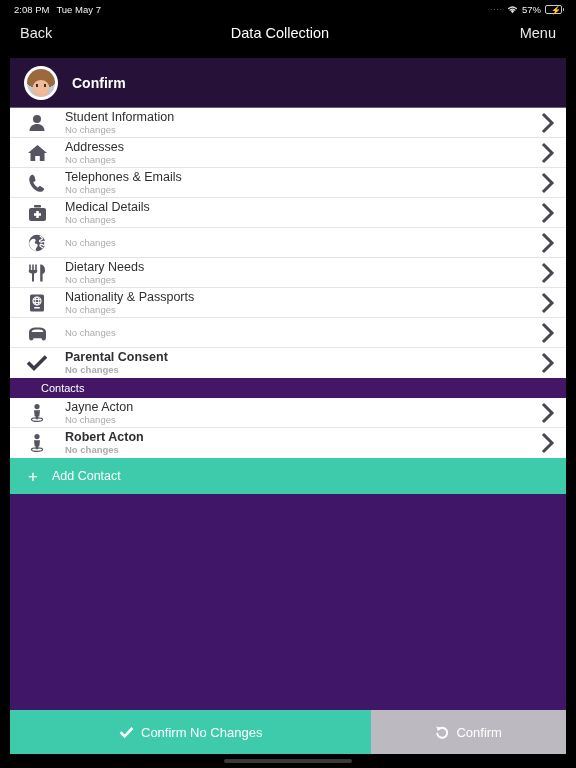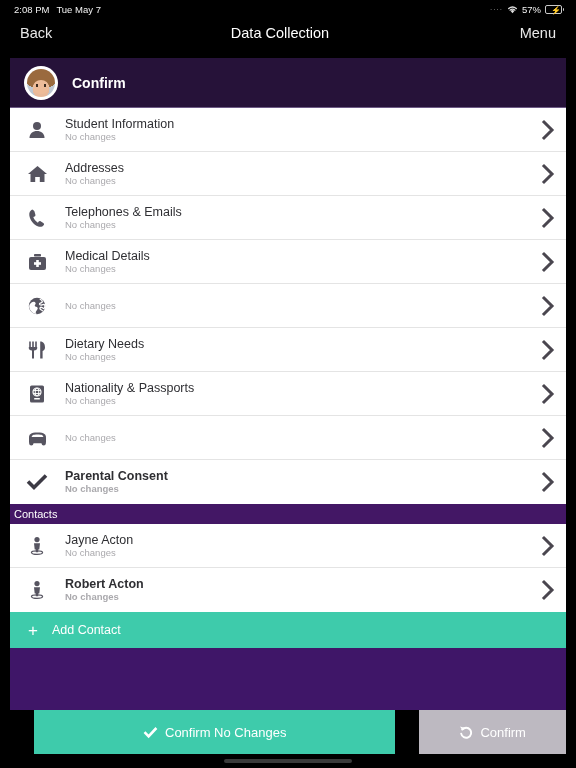--- a/index.html
+++ b/index.html
@@ -100,21 +100,21 @@
       radial-gradient(circle at 10px 1.5px, #3a2a20 0 1.3px, transparent 1.4px);
   }
   .profile-name {
     margin-left: 14px;
     color: #fff; font-size: 14px; font-weight: bold;
   }
 
   
   .list { flex: 0 0 auto; background: #fff; }
   .row {
-    height: 44px;
+    height: 30px;
     background: #fff;
     display: flex; align-items: center;
     padding-left: 12px; padding-right: 10px;
     border-bottom: 1px solid #e4e4e4;
     cursor: pointer;
   }
   .row:last-child { border-bottom: none; font-weight: bold; }
   .row-icon {
     width: 30px; flex: 0 0 auto;
     display: flex; align-items: center; justify-content: center;
@@ -125,21 +125,21 @@
   .row-title { font-size: 12.5px; color: #2f2f33; line-height: 14px; }
   .row-sub { font-size: 9.5px; color: #aaa9ad; line-height: 12px; }
   .chev { flex: 0 0 auto; color: #4a464f; display: flex; align-items: center; }
 
   
   .section-head {
     height: 20px;
     background: #431765;
     color: #fff;
     display: flex; align-items: center;
-    padding-left: 4px;
+    padding-left: 31px;
     font-size: 11px;
     flex: 0 0 auto;
   }
 
   
   .add-btn {
     height: 36px;
     background: #3ecbab;
     color: #fff;
     display: flex; align-items: center;
@@ -156,21 +156,20 @@
   .actionbar {
     position: absolute;
     left: 10px; right: 10px; bottom: 14px;
     height: 44px;
     display: flex;
   }
   .act {
     display: flex; align-items: center; justify-content: center;
     font-size: 13px; color: #fff; cursor: pointer;
     gap: 7px;
-    margin-left: 24px;
   }
   .act-confirm { flex: 0 0 65%; background: #3ecbab; }
   .act-revert  { flex: 1 1 auto; background: #bdb9c1; }
   .act-ico { display: flex; align-items: center; }
 
   
   .home-ind {
     position: absolute; bottom: 5px; left: 50%; transform: translateX(-50%);
     width: 128px; height: 4px; border-radius: 3px; background: #3a3a3a;
   }

